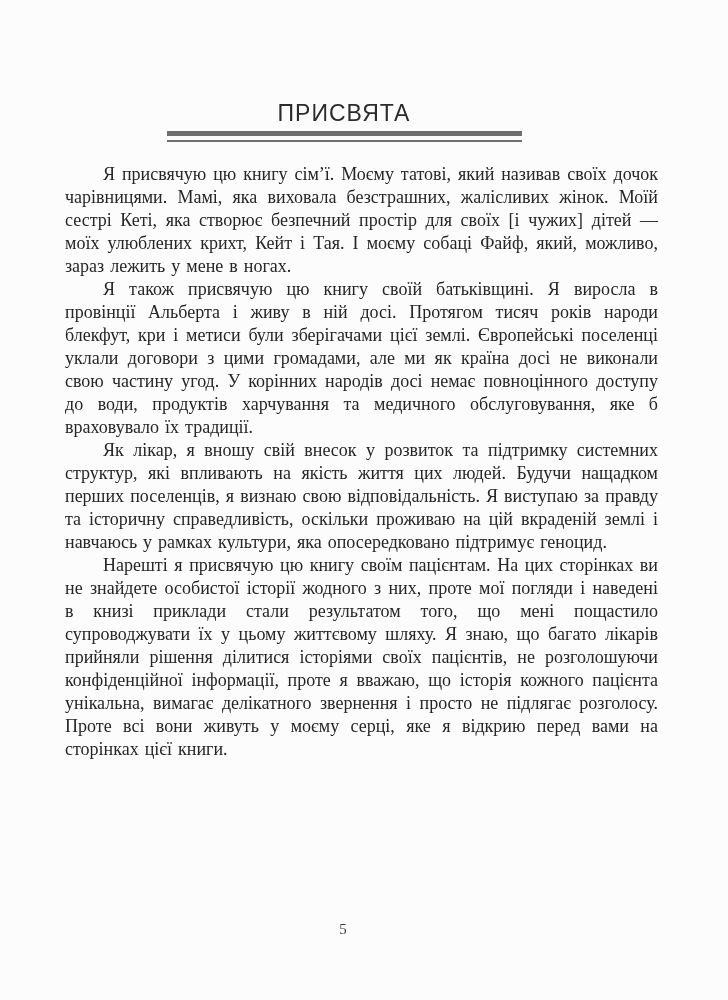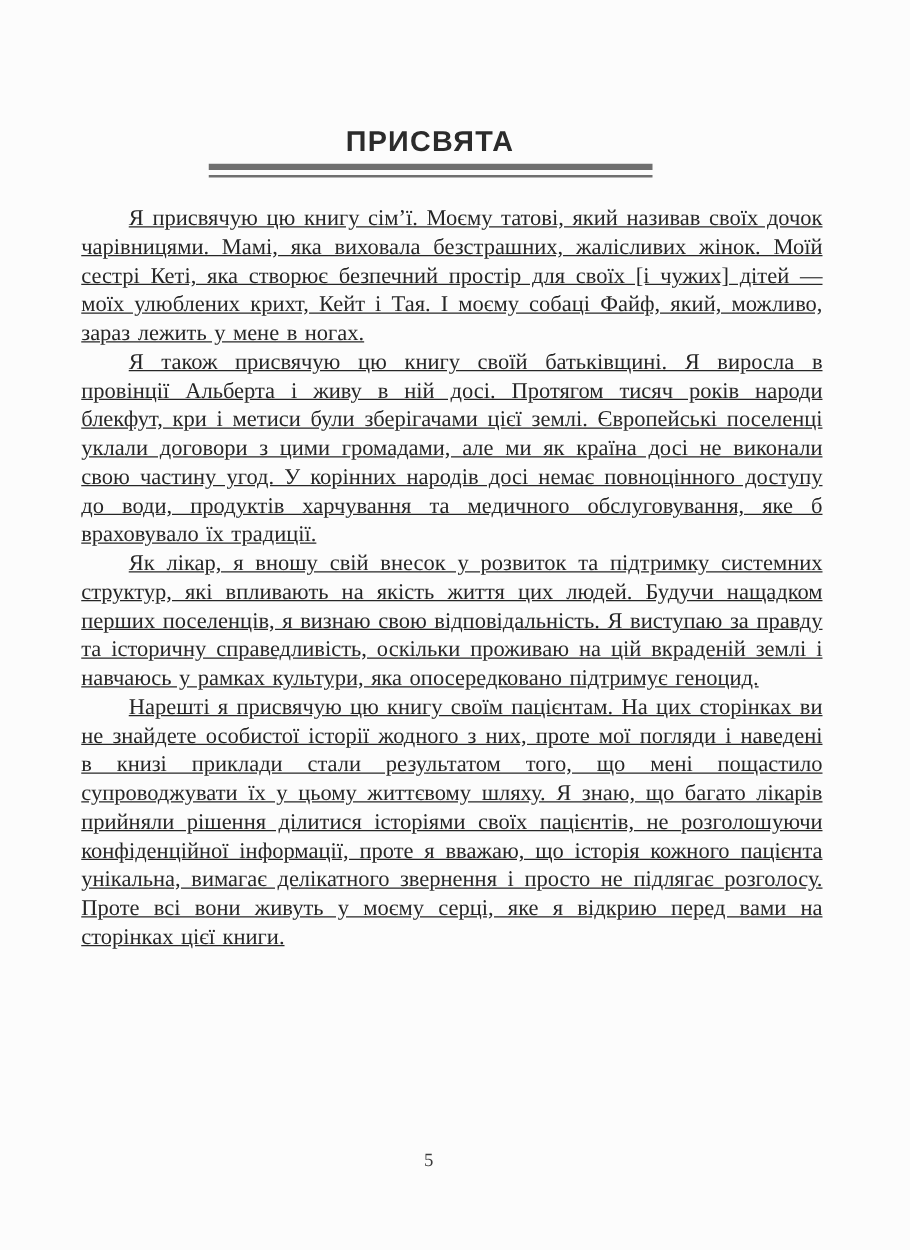--- a/index.html
+++ b/index.html
@@ -25,21 +25,21 @@
   }
   
   .title-block {
     padding-top: 100px;
     padding-right: 40px; 
   }
   .page-title {
     margin: 0;
     text-align: center;
     font-family: "Liberation Sans", "DejaVu Sans", sans-serif;
-    font-weight: bold;
+    font-weight: normal;
     font-size: 23px;
     line-height: 26px;
     letter-spacing: 1px;
     color: #2b2b2b;
   }
   .title-rule {
     width: 355px;
     margin: 5px auto 0 auto;
   }
   .title-rule .thick {
@@ -56,21 +56,20 @@
     margin-top: 21px;
     padding: 0 70px 0 65px; 
     text-align: justify;
   }
   .body-text p {
     margin: 0;
     text-indent: 38px;
     font-size: 18px;
     line-height: 23px;
     word-spacing: 1.5px;
-    text-decoration: underline;
   }
   
   .page-footer {
     position: absolute;
     top: 920px;
     left: 0;
     right: 42px; 
     text-align: center;
   }
   .page-number {

